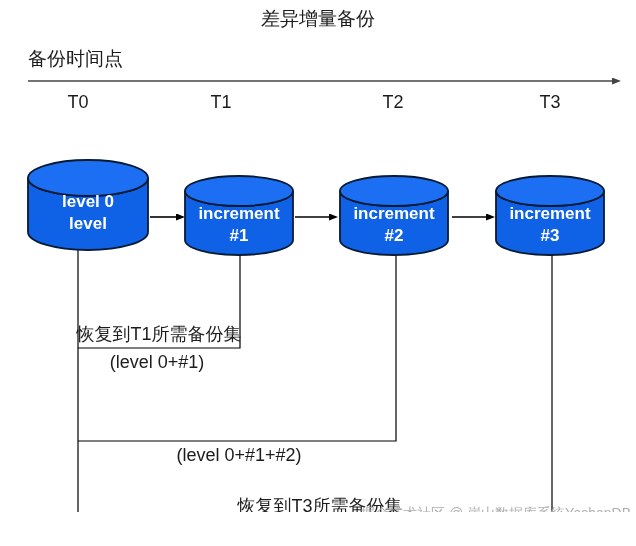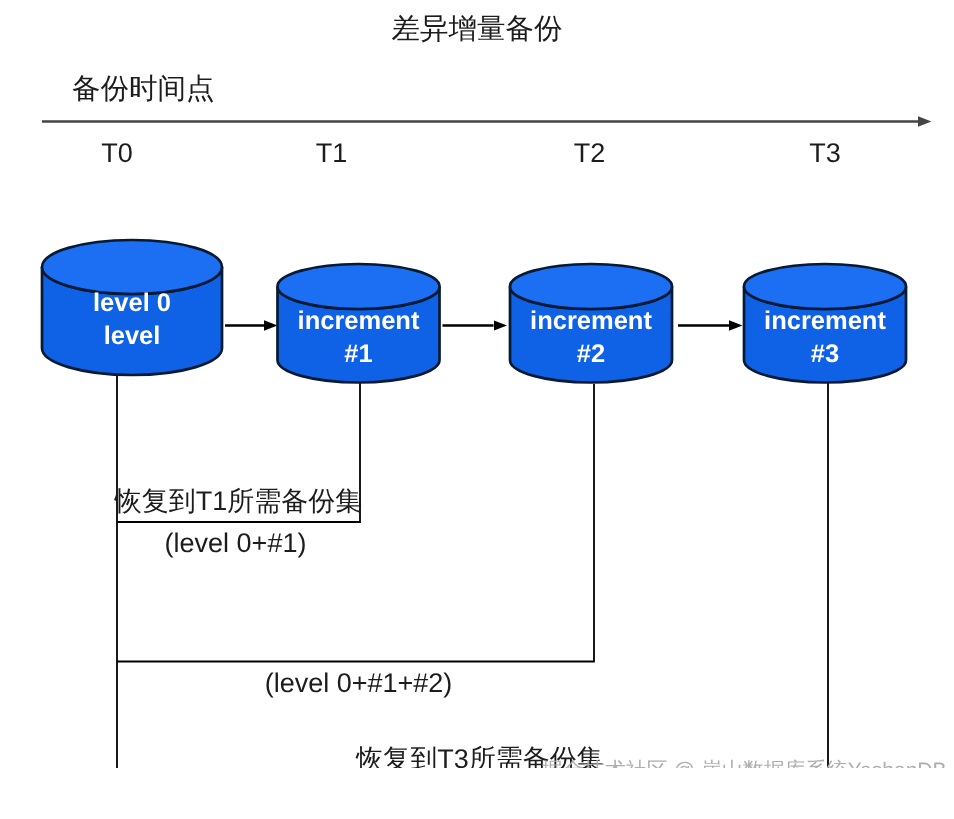--- a/index.html
+++ b/index.html
@@ -10,21 +10,21 @@
     font-family:"Liberation Sans","DejaVu Sans",sans-serif;
     overflow:hidden;
   }
   .diagram svg{position:absolute;left:0;top:0;}
   .title{
     position:absolute;left:0;top:6px;width:636px;
     text-align:center;font-size:19px;color:var(--text,#1c1c1c);
   }
   .axis-label{
     position:absolute;left:28px;top:46px;
-    font-size:19px;color:var(--text,#1c1c1c);margin-left:20px;
+    font-size:19px;color:var(--text,#1c1c1c);
   }
   .tick{
     position:absolute;top:92px;transform:translateX(-50%);
     font-size:18px;color:var(--text,#2e2e2e);
   }
   .cyl-label{
     position:absolute;transform:translateX(-50%);
     text-align:center;line-height:22px;font-size:17px;font-weight:600;
     color:var(--cylinder-text,#fff);white-space:nowrap;
   }

